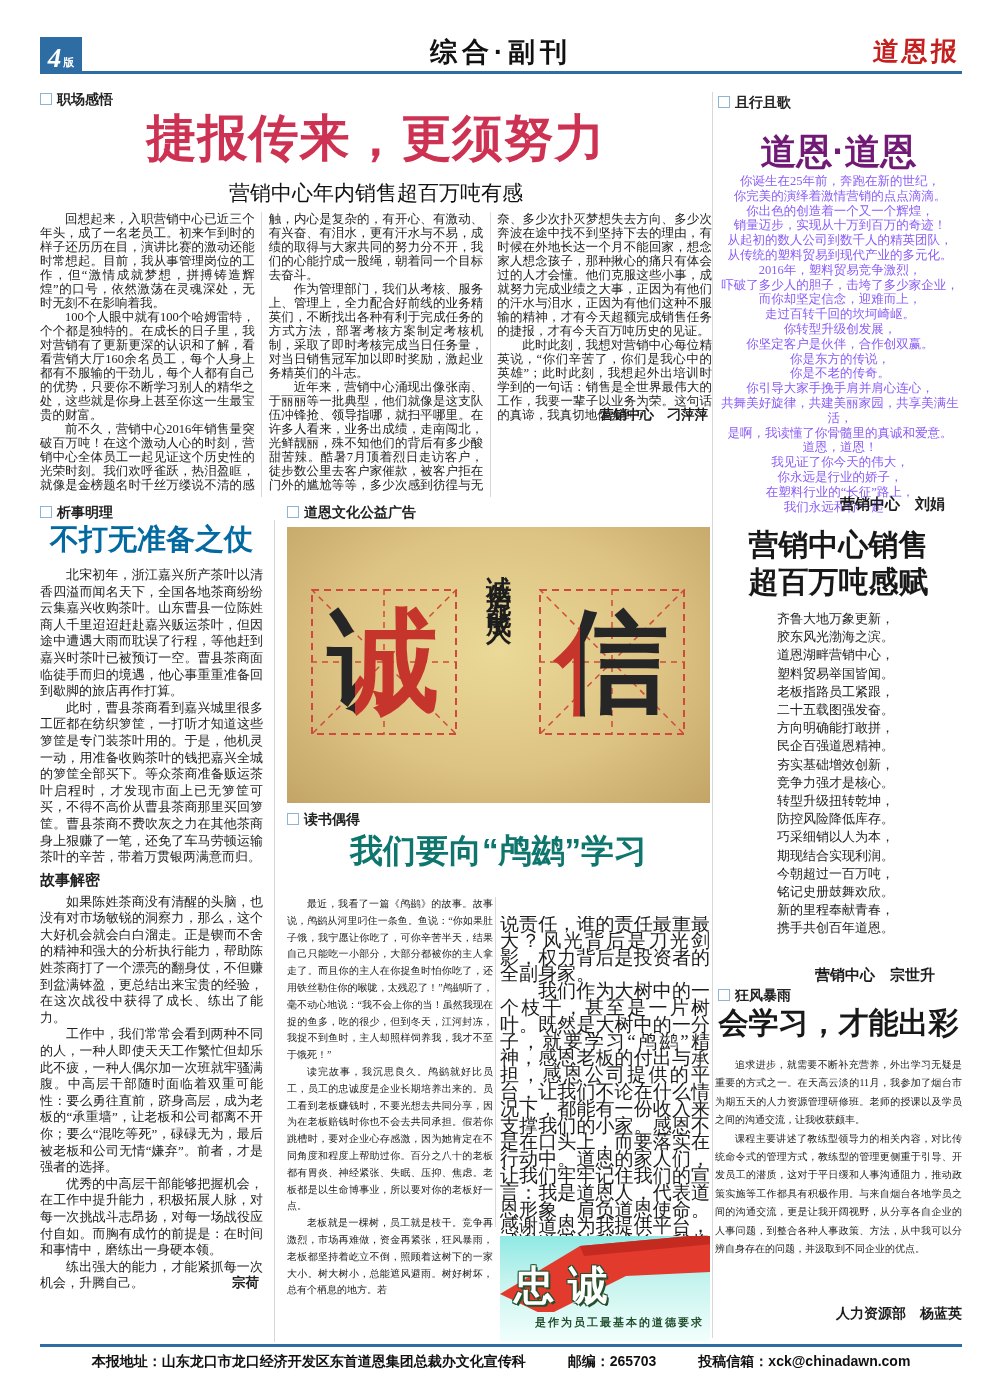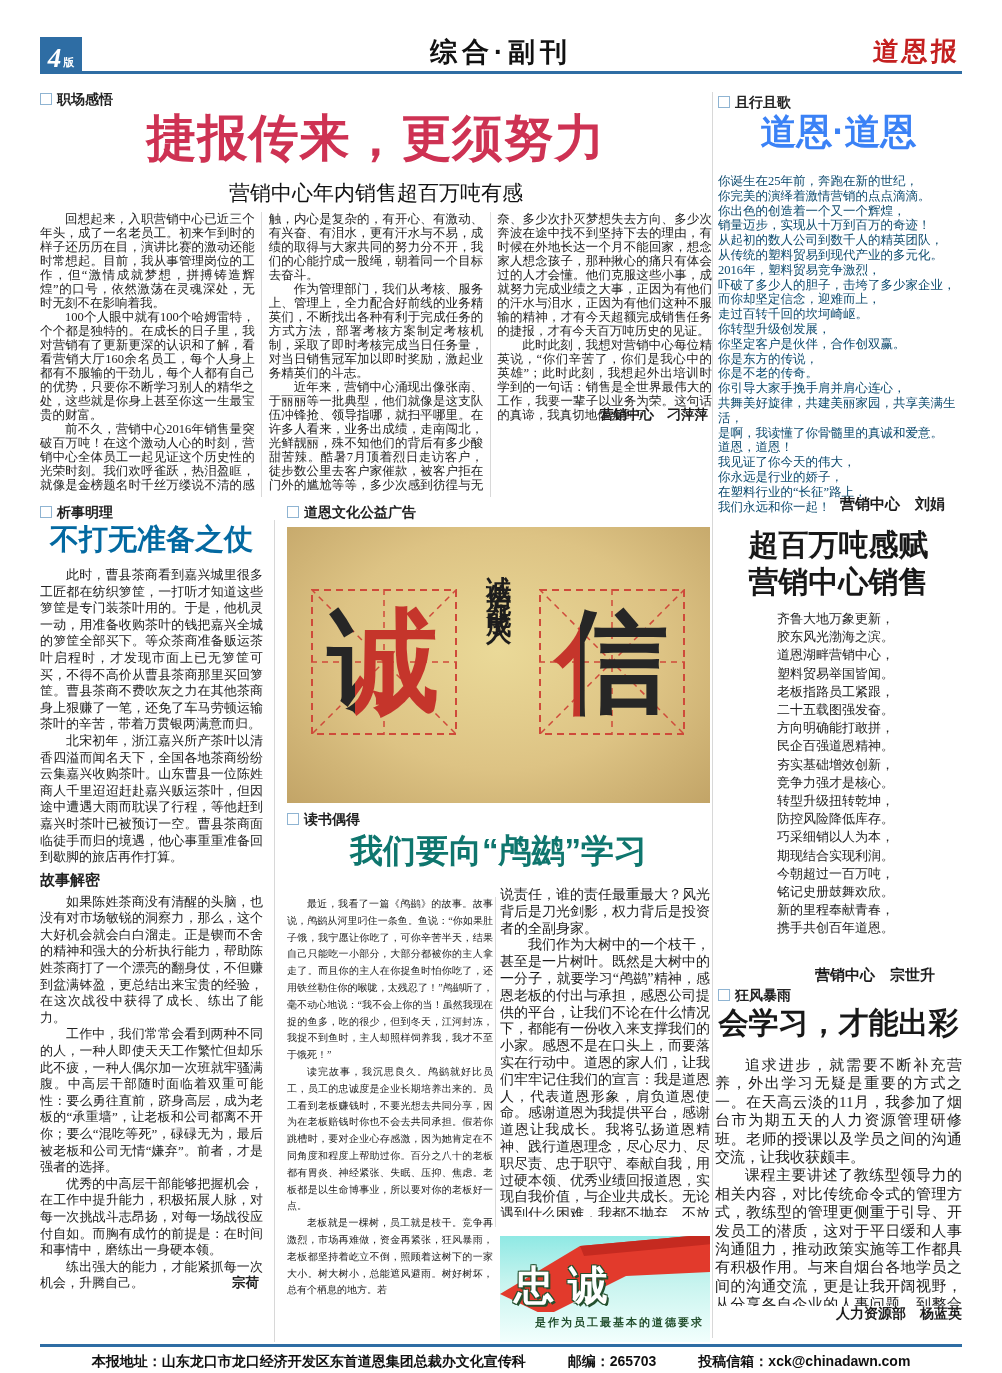--- a/index.html
+++ b/index.html
@@ -21,42 +21,42 @@
   .tag-sq{width:10px;height:10px;border:1.5px solid #8fb4d2;background:#fff;display:inline-block;}
   
   .headline-main{position:absolute;left:40px;width:672px;top:110px;text-align:center;
                  font:900 50px/1.15 "Liberation Sans",sans-serif;color:#ce3253;letter-spacing:1px;}
   .subtitle-main{position:absolute;left:40px;width:672px;top:181px;text-align:center;
                  font:400 21px/1.2 "Liberation Serif",serif;color:#111;}
   .headline-left{position:absolute;left:40px;width:223px;top:524px;text-align:center;
                  font:900 29px/1.1 "Liberation Sans",sans-serif;color:#0369a1;}
   .headline-reading{position:absolute;left:287px;width:423px;top:832px;text-align:center;
                     font:900 33px/1.15 "Liberation Sans",sans-serif;color:#0f766e;}
-  .headline-song{position:absolute;left:715px;width:247px;top:112px;text-align:center;
-                 font:900 36px/1.1 "Liberation Sans",sans-serif;color:#3b82f6;}
+  .headline-song{position:absolute;left:715px;width:247px;top:132px;text-align:center;
+                 font:900 36px/1.1 "Liberation Sans",sans-serif;color:#701a75;}
   .headline-ode{position:absolute;left:715px;width:247px;top:527px;text-align:center;
                 font:900 30px/1.22 "Liberation Sans",sans-serif;color:#181818;}
   .headline-study{position:absolute;left:715px;width:247px;top:1006px;text-align:center;
                   font:900 30px/1.1 "Liberation Sans",sans-serif;color:#181818;}
   
   .cols3{position:absolute;left:40px;top:212px;width:672px;height:285px;overflow:hidden;
          column-count:3;column-gap:14px;column-fill:auto;column-rule:1px solid #d8d8d8;
          font-size:12.5px;line-height:14px;text-align:justify;}
   .cols3 p,.body p{margin:0;text-indent:2em;}
   .body{position:absolute;text-align:justify;overflow:hidden;}
   .left-body{left:40px;top:567px;width:223px;height:780px;font-size:13px;line-height:16.6px;color:#222;}
   .subhead{font:700 15px/1.6 "Liberation Sans",sans-serif;text-indent:0 !important;margin:2px 0 !important;}
   .rcol1{left:287px;top:896px;width:206px;height:452px;font-size:10px;line-height:16.8px;}
-  .rcol2{left:500px;top:887px;width:210px;height:330px;font-size:14px;line-height:16.8px;}
+  .rcol2{left:500px;top:916px;width:210px;height:330px;font-size:19px;line-height:16.8px;}
   .rcol2 p:first-child{text-indent:0;}
-  .study-body{left:715px;top:1056px;width:247px;height:250px;font-size:15px;line-height:18.4px;}
+  .study-body{left:715px;top:1056px;width:247px;height:250px;font-size:10px;line-height:18.4px;}
   .byline-inline{text-align:right;font:700 13.5px/1 "Liberation Sans",sans-serif;margin-top:-14px;padding-right:4px;}
   .byline-line{text-align:right;font:700 14px/1.6 "Liberation Sans",sans-serif;padding-right:6px;}
   
-  .song-poem{position:absolute;left:718px;top:174px;width:244px;font-size:12.5px;line-height:14.8px;color:#0c4a6e;}
+  .song-poem{position:absolute;left:718px;top:174px;width:244px;font-size:12.5px;line-height:14.8px;color:#8b5cf6;text-align:center;}
   .song-byline{position:absolute;left:715px;width:230px;top:495px;text-align:right;
                font:700 15px/1.2 "Liberation Sans",sans-serif;}
   .ode-poem{position:absolute;left:715px;top:610px;width:247px;padding-left:62px;box-sizing:border-box;
             font-size:13px;line-height:18.2px;color:#222;}
   .ode-byline{position:absolute;left:715px;width:220px;top:942px;text-align:right;
               font:700 15px/1.2 "Liberation Sans",sans-serif;margin-top:24px;}
   
   .ad{position:absolute;left:287px;top:527px;width:423px;height:276px;overflow:hidden;
       background:radial-gradient(ellipse at 50% 45%,#ead998 0%,#ddc384 55%,#c2a467 100%);}
   .grid-box{position:absolute;top:62px;width:146px;height:146px;}
@@ -120,22 +120,22 @@
     <div class="byline-inline">营销中心　刁萍萍</div>
   </div>
 
   <div class="tag" style="left:40px;top:505px;">
     <span class="tag-sq"></span>
     <span>析事明理</span>
   </div>
   <div class="headline-left">不打无准备之仗</div>
   <div class="body left-body">
     <div>
+        <p>北宋初年，浙江嘉兴所产茶叶以清香四溢而闻名天下，全国各地茶商纷纷云集嘉兴收购茶叶。山东曹县一位陈姓商人千里迢迢赶赴嘉兴贩运茶叶，但因途中遭遇大雨而耽误了行程，等他赶到嘉兴时茶叶已被预订一空。曹县茶商面临徒手而归的境遇，他心事重重准备回到歇脚的旅店再作打算。</p>
         <p>此时，曹县茶商看到嘉兴城里很多工匠都在纺织箩筐，一打听才知道这些箩筐是专门装茶叶用的。于是，他机灵一动，用准备收购茶叶的钱把嘉兴全城的箩筐全部买下。等众茶商准备贩运茶叶启程时，才发现市面上已无箩筐可买，不得不高价从曹县茶商那里买回箩筐。曹县茶商不费吹灰之力在其他茶商身上狠赚了一笔，还免了车马劳顿运输茶叶的辛苦，带着万贯银两满意而归。</p>
-        <p>北宋初年，浙江嘉兴所产茶叶以清香四溢而闻名天下，全国各地茶商纷纷云集嘉兴收购茶叶。山东曹县一位陈姓商人千里迢迢赶赴嘉兴贩运茶叶，但因途中遭遇大雨而耽误了行程，等他赶到嘉兴时茶叶已被预订一空。曹县茶商面临徒手而归的境遇，他心事重重准备回到歇脚的旅店再作打算。</p>
       </div>
     <p class="subhead">故事解密</p>
     <div>
         <p>如果陈姓茶商没有清醒的头脑，也没有对市场敏锐的洞察力，那么，这个大好机会就会白白溜走。正是锲而不舍的精神和强大的分析执行能力，帮助陈姓茶商打了一个漂亮的翻身仗，不但赚到盆满钵盈，更总结出来宝贵的经验，在这次战役中获得了成长、练出了能力。</p>
         <p>工作中，我们常常会看到两种不同的人，一种人即使天天工作繁忙但却乐此不疲，一种人偶尔加一次班就牢骚满腹。中高层干部随时面临着双重可能性：要么勇往直前，跻身高层，成为老板的“承重墙”，让老板和公司都离不开你；要么“混吃等死”，碌碌无为，最后被老板和公司无情“嫌弃”。前者，才是强者的选择。</p>
         <p>优秀的中高层干部能够把握机会，在工作中提升能力，积极拓展人脉，对每一次挑战斗志昂扬，对每一场战役应付自如。而胸有成竹的前提是：在时间和事情中，磨练出一身硬本领。</p>
         <p>练出强大的能力，才能紧抓每一次机会，升腾自己。</p>
       </div>
     <div class="byline-inline" style="margin-top:-16px;">宗荷</div>
   </div>
@@ -223,22 +223,22 @@
         <div>道恩，道恩！</div>
         <div>我见证了你今天的伟大，</div>
         <div>你永远是行业的娇子，</div>
         <div>在塑料行业的“长征”路上，</div>
         <div>我们永远和你一起！</div>
       </div>
   </div>
   <div class="song-byline">营销中心　刘娟</div>
 
   <div class="headline-ode">
+    <div>营销中心销售</div>
     <div>超百万吨感赋</div>
-    <div>营销中心销售</div>
   </div>
   <div class="ode-poem">
     <div>
         <div>齐鲁大地万象更新，</div>
         <div>胶东风光渤海之滨。</div>
         <div>道恩湖畔营销中心，</div>
         <div>塑料贸易举国皆闻。</div>
         <div>老板指路员工紧跟，</div>
         <div>二十五载图强发奋。</div>
         <div>方向明确能打敢拼，</div>

